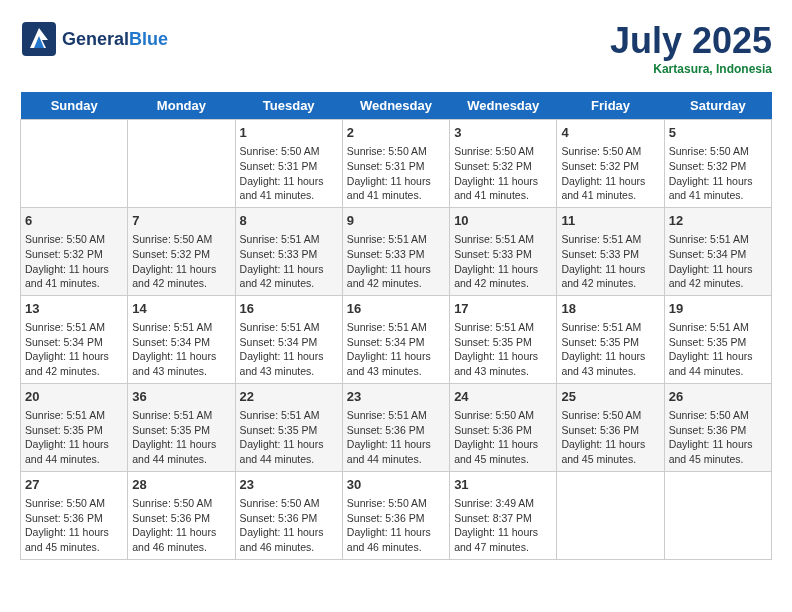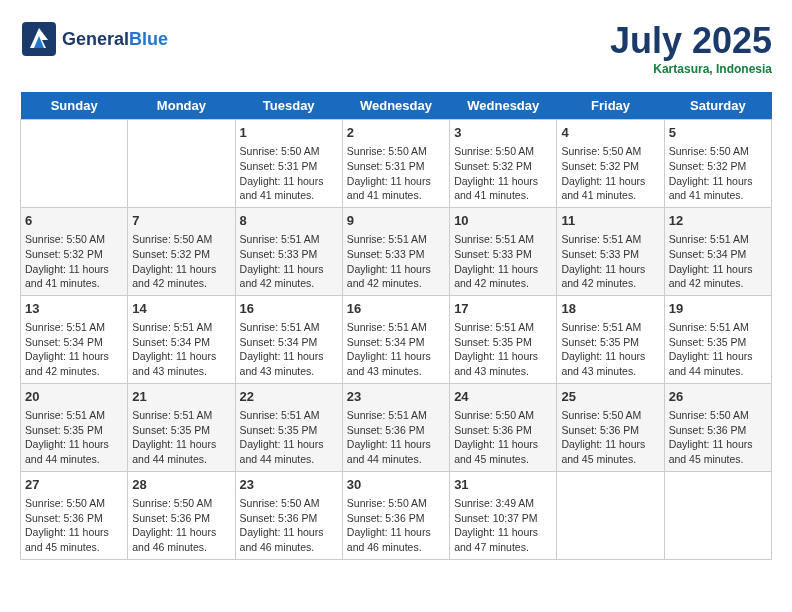--- a/index.html
+++ b/index.html
@@ -197,21 +197,21 @@
           <span class="day-num">19</span>
           <div class="cell-content"><span>Sunrise: 5:51 AM</span><br><span>Sunset: 5:35 PM</span><br><span>Daylight: 11 hours</span><br><span>and 44 minutes.</span></div>
         </td>
       </tr>
       <tr>
         <td>
           <span class="day-num">20</span>
           <div class="cell-content"><span>Sunrise: 5:51 AM</span><br><span>Sunset: 5:35 PM</span><br><span>Daylight: 11 hours</span><br><span>and 44 minutes.</span></div>
         </td>
         <td>
-          <span class="day-num">21</span>
+          <span class="day-num">36</span>
           <div class="cell-content"><span>Sunrise: 5:51 AM</span><br><span>Sunset: 5:35 PM</span><br><span>Daylight: 11 hours</span><br><span>and 44 minutes.</span></div>
         </td>
         <td>
           <span class="day-num">22</span>
           <div class="cell-content"><span>Sunrise: 5:51 AM</span><br><span>Sunset: 5:35 PM</span><br><span>Daylight: 11 hours</span><br><span>and 44 minutes.</span></div>
         </td>
         <td>
           <span class="day-num">23</span>
           <div class="cell-content"><span>Sunrise: 5:51 AM</span><br><span>Sunset: 5:36 PM</span><br><span>Daylight: 11 hours</span><br><span>and 44 minutes.</span></div>
         </td>
@@ -240,19 +240,19 @@
         <td>
           <span class="day-num">23</span>
           <div class="cell-content"><span>Sunrise: 5:50 AM</span><br><span>Sunset: 5:36 PM</span><br><span>Daylight: 11 hours</span><br><span>and 46 minutes.</span></div>
         </td>
         <td>
           <span class="day-num">30</span>
           <div class="cell-content"><span>Sunrise: 5:50 AM</span><br><span>Sunset: 5:36 PM</span><br><span>Daylight: 11 hours</span><br><span>and 46 minutes.</span></div>
         </td>
         <td>
           <span class="day-num">31</span>
-          <div class="cell-content"><span>Sunrise: 3:49 AM</span><br><span>Sunset: 10:37 PM</span><br><span>Daylight: 11 hours</span><br><span>and 47 minutes.</span></div>
+          <div class="cell-content"><span>Sunrise: 3:49 AM</span><br><span>Sunset: 8:37 PM</span><br><span>Daylight: 11 hours</span><br><span>and 47 minutes.</span></div>
         </td>
         <td class="empty"></td>
         <td class="empty"></td>
       </tr>
     </tbody>
 </table>
 
 </body></html>

